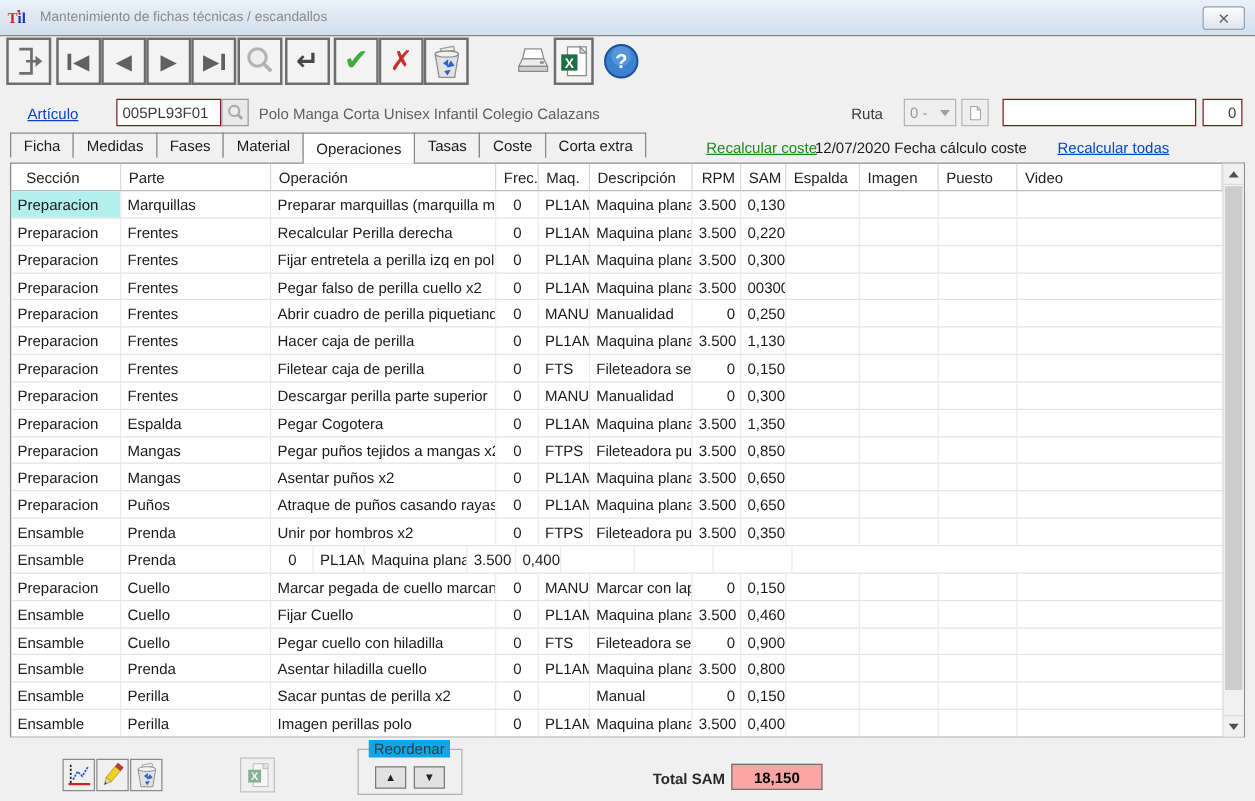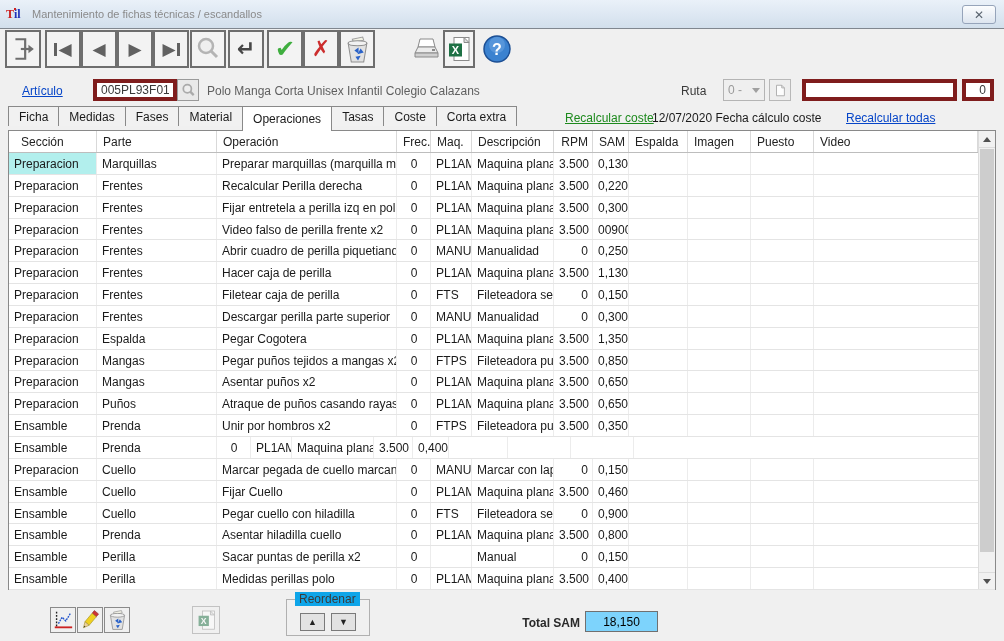--- a/index.html
+++ b/index.html
@@ -24,21 +24,21 @@
   .navbar{width:3px;height:13px;background:#616161}
   .glyph-enter{color:#474747;font-size:22px;font-weight:bold;line-height:1}
   .glyph-check{color:#3fae3f;font-size:24px;font-weight:bold;line-height:1}
   .glyph-cross{color:#cc2d2d;font-size:22px;font-weight:bold;line-height:1}
 
   
   .abs{position:absolute;white-space:nowrap}
   .link{text-decoration:underline;cursor:pointer}
   .link-blue{color:#0645c8}
   .link-green{color:#1d8a1d}
-  input.box{border:4px solid #7f1d1d;height:22px;font-family:inherit;font-size:12px;padding:0 4px;background:#fff;color:#3a3a3a}
+  input.box{border:1px solid #7f1d1d;height:22px;font-family:inherit;font-size:12px;padding:0 4px;background:#fff;color:#3a3a3a}
   .mini-btn{position:absolute;width:22px;height:22px;background:#e9e9e9;border:1px solid #9a9a9a;
     display:flex;align-items:center;justify-content:center}
   .mini-btn.disabled{border-color:#b8b8b8;background:#eee}
   .desc-text{color:#5f5f5f}
   .ruta-select{position:absolute;left:723px;top:79px;width:42px;height:22px;background:#efefef;
     border:1px solid #b4b4b4;color:#9a9a9a;display:flex;align-items:center;padding:0 4px;justify-content:space-between}
   .chev{width:0;height:0;border-left:4px solid transparent;border-right:4px solid transparent;border-top:5px solid #a0a0a0}
 
   
   .tabstrip{position:absolute;left:8px;top:106px;height:24px;display:flex;align-items:flex-start}
@@ -69,21 +69,21 @@
   
   .fbtn{position:absolute;width:26px;height:26px;background:#f0f0f0;border:1px solid #8a8a8a;
     display:flex;align-items:center;justify-content:center}
   .fbtn.disabled{border-color:#c2c2c2}
   .groupbox{position:absolute;left:286px;top:599px;width:84px;height:37px;border:1px solid #b0b0b0}
   .groupbox .legend{position:absolute;top:-8px;left:8px;background:#0ea5e9;padding:0 4px;color:#3a3a3a}
   .gbtn{position:absolute;top:13px;width:25px;height:18px;background:#e2e2e2;border:1px solid #7a7a7a;
     display:flex;align-items:center;justify-content:center;font-size:9px;color:#222;line-height:1}
   .total-label{position:absolute;left:470px;top:616px;width:110px;text-align:right;font-weight:bold;color:#2a2a2a}
   .total-input{position:absolute;left:585px;top:611px;width:73px;height:21px;border:1px solid #707070;
-    background:#7dd3fc;text-align:center;font-weight:normal;font-family:inherit;font-size:12px}
+    background:#fca5a5;text-align:center;font-weight:bold;font-family:inherit;font-size:12px}
 </style>
 </head>
 <body style="--sel: #b2efed;">
 
 <div class="titlebar">
   <svg width="20" height="16" viewBox="0 0 20 16">
     <text x="0" y="12" font-size="12" font-weight="bold" fill="#cc2222" font-family="Liberation Serif,serif">T</text>
     <text x="8" y="12" font-size="12" font-weight="bold" fill="#2233bb" font-family="Liberation Serif,serif">il</text>
     <rect x="8" y="2" width="2" height="2" fill="#cc2222"></rect>
   </svg>
@@ -258,26 +258,26 @@
         <div class="tcell c-rpm">3.500</div>
         <div class="tcell c-sam">0,300</div>
         <div class="tcell c-costura"></div>
         <div class="tcell c-imagen"></div>
         <div class="tcell c-puesto"></div>
         <div class="tcell c-video"></div>
       </div>
       <div class="trow">
         <div class="tcell c-seccion">Preparacion</div>
         <div class="tcell c-parte">Frentes</div>
-        <div class="tcell c-oper">Video falso de perilla frente x2</div>
-        <div class="tcell c-frec">0</div>
-        <div class="tcell c-maq">PL1AM</div>
-        <div class="tcell c-desc">Maquina plana ...</div>
-        <div class="tcell c-rpm">3.500</div>
-        <div class="tcell c-sam">00900</div>
+        <div class="tcell c-oper">Pegar falso de perilla cuello x2</div>
+        <div class="tcell c-frec">0</div>
+        <div class="tcell c-maq">PL1AM</div>
+        <div class="tcell c-desc">Maquina plana ...</div>
+        <div class="tcell c-rpm">3.500</div>
+        <div class="tcell c-sam">00300</div>
         <div class="tcell c-costura"></div>
         <div class="tcell c-imagen"></div>
         <div class="tcell c-puesto"></div>
         <div class="tcell c-video"></div>
       </div>
       <div class="trow">
         <div class="tcell c-seccion">Preparacion</div>
         <div class="tcell c-parte">Frentes</div>
         <div class="tcell c-oper">Abrir cuadro de perilla piquetiando</div>
         <div class="tcell c-frec">0</div>
@@ -481,21 +481,21 @@
         <div class="tcell c-rpm">0</div>
         <div class="tcell c-sam">0,150</div>
         <div class="tcell c-costura"></div>
         <div class="tcell c-imagen"></div>
         <div class="tcell c-puesto"></div>
         <div class="tcell c-video"></div>
       </div>
       <div class="trow">
         <div class="tcell c-seccion">Ensamble</div>
         <div class="tcell c-parte">Perilla</div>
-        <div class="tcell c-oper">Medidas perillas polo</div>
+        <div class="tcell c-oper">Imagen perillas polo</div>
         <div class="tcell c-frec">0</div>
         <div class="tcell c-maq">PL1AM</div>
         <div class="tcell c-desc">Maquina plana ...</div>
         <div class="tcell c-rpm">3.500</div>
         <div class="tcell c-sam">0,400</div>
         <div class="tcell c-costura"></div>
         <div class="tcell c-imagen"></div>
         <div class="tcell c-puesto"></div>
         <div class="tcell c-video"></div>
       </div>

